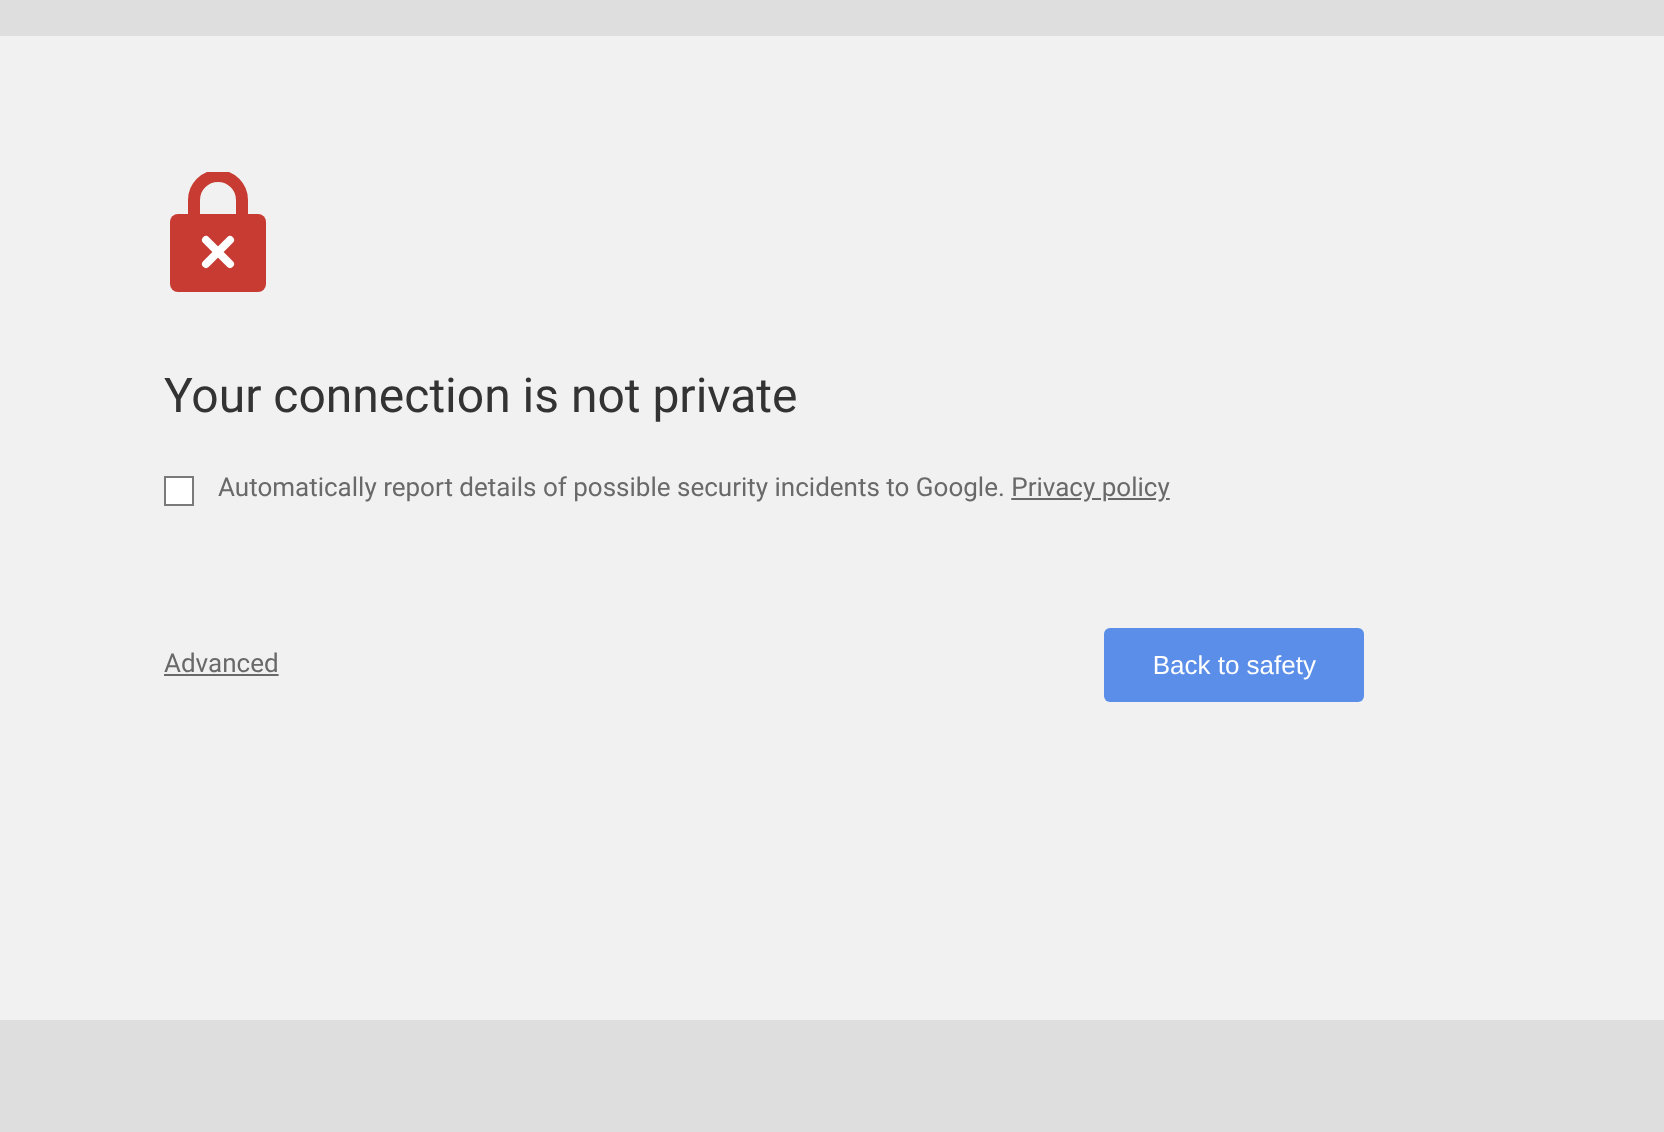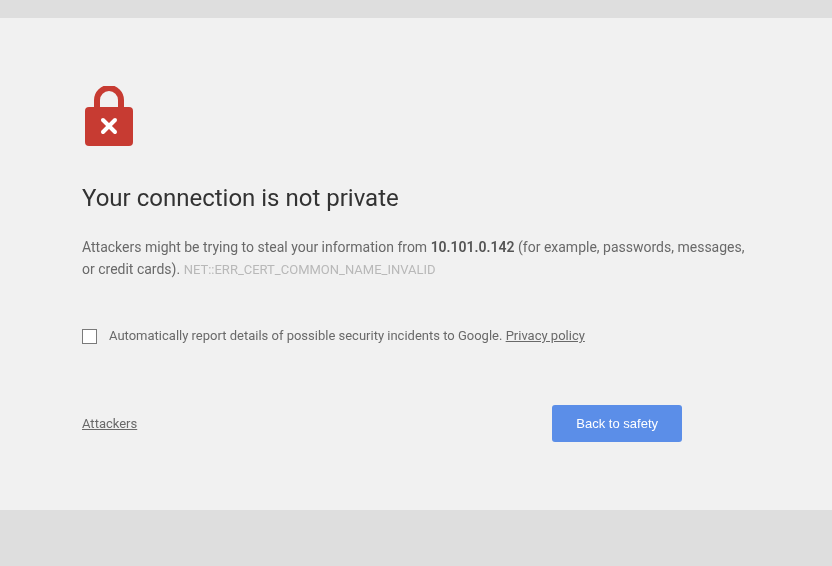--- a/index.html
+++ b/index.html
@@ -121,30 +121,27 @@
       <rect x="3" y="21" width="48" height="39" rx="4" fill="#C73B32"></rect>
       <g stroke="#ffffff" stroke-width="4" stroke-linecap="round">
         <line x1="21" y1="34" x2="33" y2="46"></line>
         <line x1="33" y1="34" x2="21" y2="46"></line>
       </g>
     </svg>
   </div>
 
   <h1 class="heading">Your connection is not private</h1>
 
-  <p class="description">
-    <span>Attackers might be trying to steal your information from </span><span class="host">10.101.0.142</span><span> (for example, passwords, messages, or credit cards). </span><span class="error-code">NET::ERR_CERT_COMMON_NAME_INVALID</span>
-  </p>
 
   <div class="checkbox-row">
     <div class="checkbox"></div>
     <div class="label-text">
       <span>Automatically report details of possible security incidents to Google. </span><a class="privacy-link">Privacy policy</a>
     </div>
   </div>
 
   <div class="actions">
-    <a class="advanced-link">Attackers</a>
+    <a class="advanced-link">Advanced</a>
     <button class="safety-button">Back to safety</button>
   </div>
 </div>
 
 <div class="bottom-bar"></div>
 
 </body></html>

